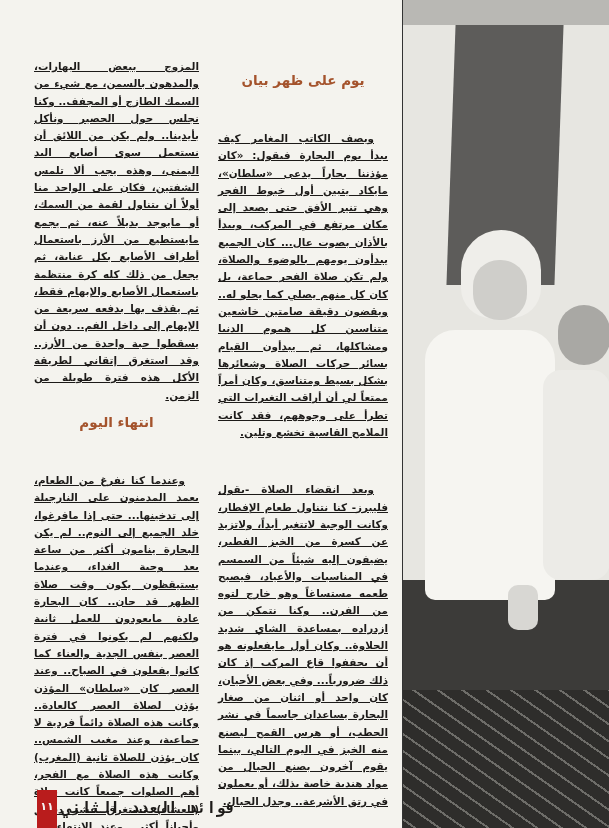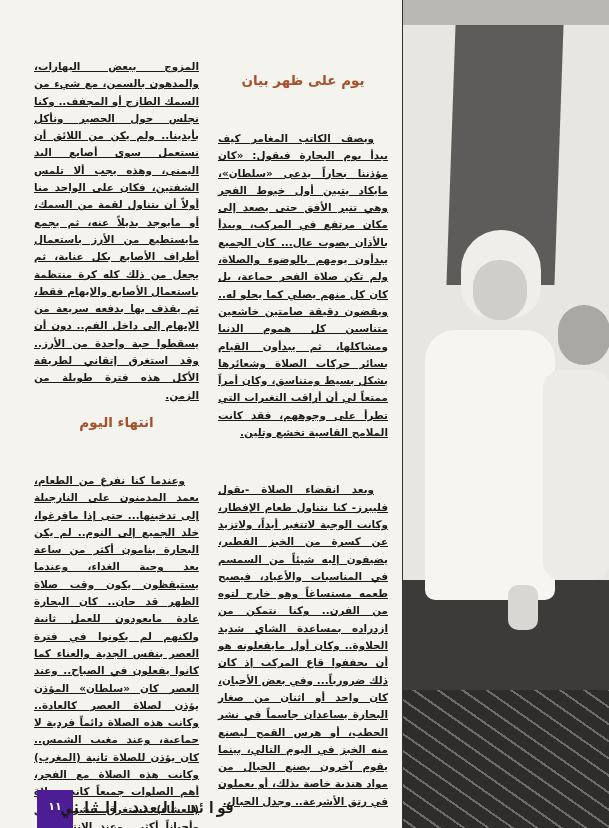--- a/index.html
+++ b/index.html
@@ -34,21 +34,21 @@
     position:absolute; left:0; top:690px; width:207px; height:138px;
     background:repeating-linear-gradient(35deg,#2e2d2b 0 6px,#6e6d69 6px 8px,#2e2d2b 8px 14px);
   }
   .child1-head { position:absolute; left:58px; top:230px; width:80px; height:88px; border-radius:40px 40px 30px 30px; background:#efeeea; }
   .child1-face { position:absolute; left:70px; top:260px; width:54px; height:60px; border-radius:26px; background:#cfceca; }
   .child1-body { position:absolute; left:22px; top:330px; width:130px; height:270px; background:#f6f5f1; border-radius:30px 30px 10px 10px; }
   .child2-head { position:absolute; left:155px; top:305px; width:52px; height:60px; border-radius:26px; background:#a9a8a4; }
   .child2-body { position:absolute; left:140px; top:370px; width:67px; height:210px; background:#ecebe7; border-radius:18px; }
   .foot { position:absolute; left:105px; top:585px; width:30px; height:45px; background:#d8d7d3; border-radius:10px; }
   .page-num {
-    position:absolute; left:37px; top:790px; width:36px; height:38px; background:#4c1d95;
+    position:absolute; left:37px; top:790px; width:20px; height:38px; background:#b91c1c;
     color:#f2f2f2; font-size:11px; font-weight:bold; text-align:center; line-height:34px;
   }
   .mag-title { position:absolute; left:62px; top:798px; font-size:16px; font-weight:bold; direction:rtl; white-space:nowrap;font-family:Liberation Mono, monospace; }
 </style>
 </head>
 <body>
 
 <div class="page">
 
   <div class="col col-left">

